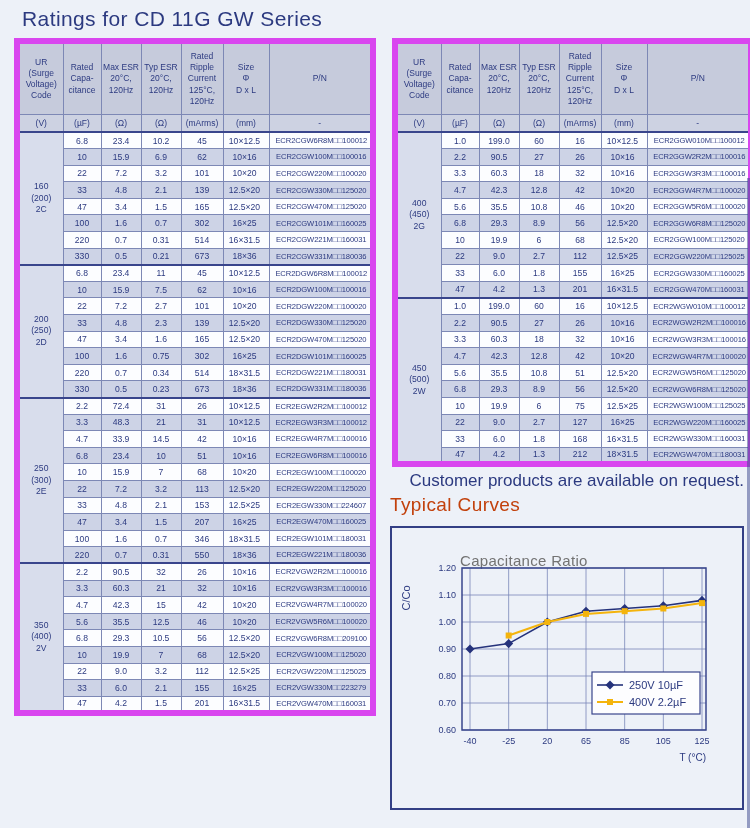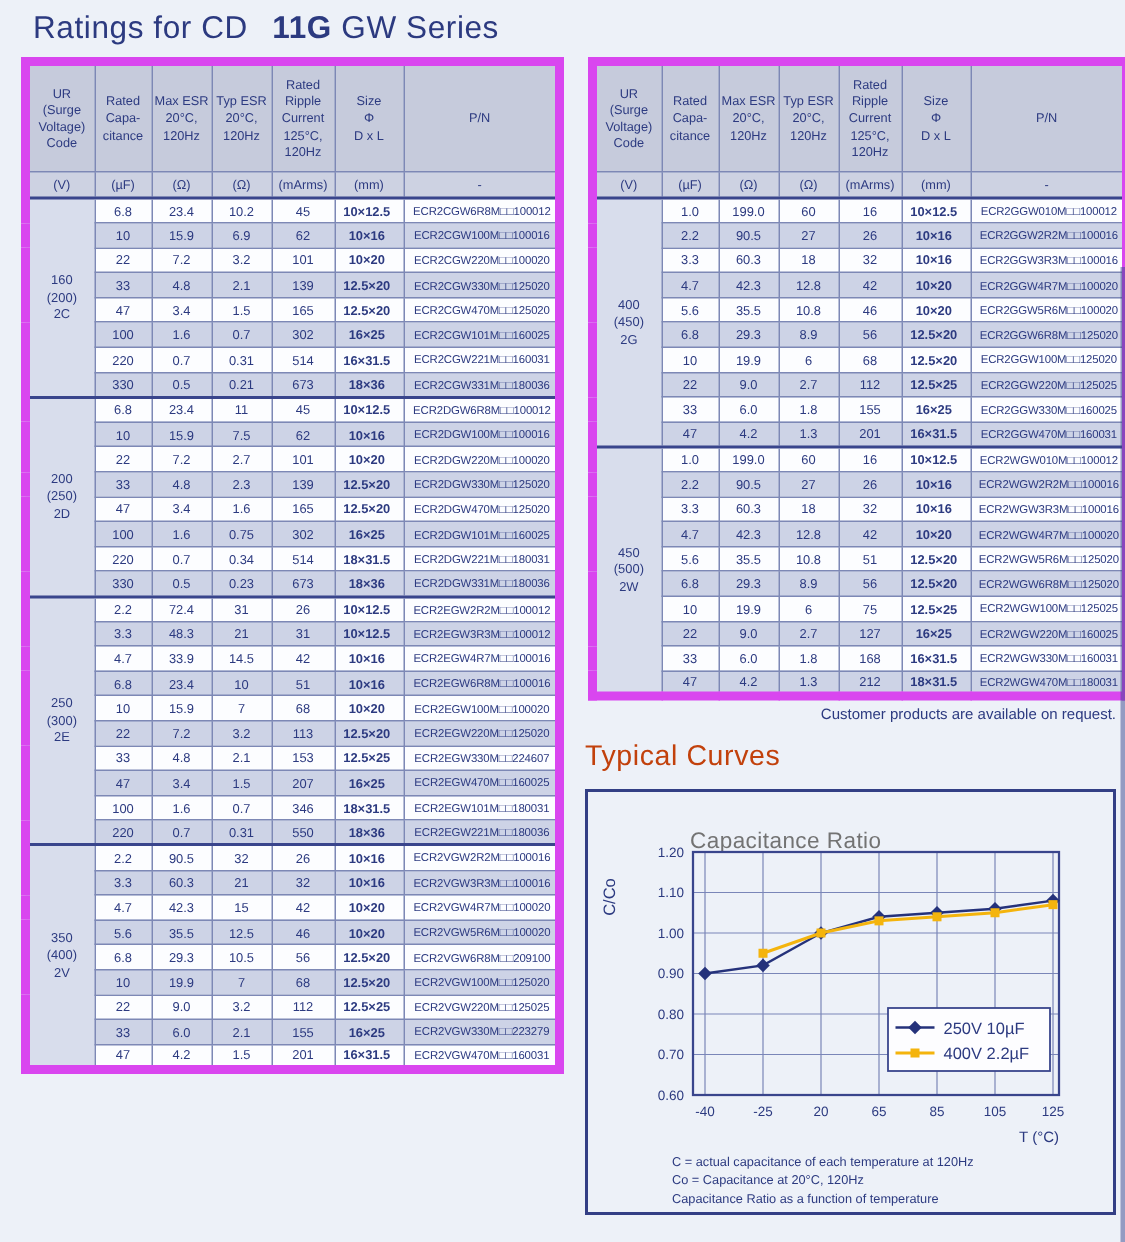--- a/index.html
+++ b/index.html
@@ -5,44 +5,44 @@
   html,body{margin:0;padding:0;}
   body{
     width:750px;height:828px;position:relative;overflow:hidden;
     background:#edf1f8;
     font-family:"Liberation Sans", sans-serif;
     color:#2c3a80;
   }
   .page-title{
     position:absolute;left:22px;top:7px;font-size:21px;color:#2c3a80;letter-spacing:.4px;
   }
-  .page-title .b{font-weight:bold;margin-left:10px;}
+  .page-title .b{font-weight:normal;}
 
   .tablewrap{position:absolute;top:38px;}
   #left-table-wrap{left:14px;width:358px;}
   #right-table-wrap{left:392px;width:356px;}
 
   table.ratings{border-collapse:collapse;table-layout:fixed;width:100%;
     border:6px solid #d946ef;background:transparent;}
   table.ratings th, table.ratings td{border:1px solid #7d88b5;padding:0;}
   table.ratings th{
     background:#c6cbdc;font-weight:normal;font-size:8.5px;line-height:1.3;
     height:70px;text-align:center;vertical-align:middle;color:#2c3a80;
   }
   tr.units td{background:#cdd2e2;font-size:8.5px;text-align:center;height:16px;color:#2c3a80;}
   tr.datarow{height:16.6px;}
   tr.datarow td{font-size:8.6px;text-align:center;background:#fcfdff;color:#2c3a80;}
   tr.datarow.alt td{background:#cdd3e6;}
   td.vcode{background:#d8ddec !important;font-size:8.6px;line-height:1.35;text-align:center;}
-  td.size{text-align:center;padding-right:3px !important;font-weight:bold;}
+  td.size{text-align:center;padding-right:3px !important;}
   td.pn{text-align:left;padding-left:3px !important;font-size:7.6px !important;
     white-space:nowrap;overflow:hidden;letter-spacing:-.1px;}
   tr.gstart td{border-top:2px solid #39458c;}
 
-  .note{position:absolute;top:471px;left:392px;width:352px;text-align:right;font-size:10px;color:#2c3a80;}
+  .note{position:absolute;top:471px;left:392px;width:352px;text-align:right;font-size:17px;color:#2c3a80;}
   .curves-heading{position:absolute;left:390px;top:494px;font-size:19px;color:#c2410c;letter-spacing:.4px;}
 
   .curves-box{
     position:absolute;left:390px;top:526px;width:350px;height:280px;
     border:2px solid #333f85;
   }
   .chart-title{position:absolute;left:68px;top:24px;font-size:15px;color:#737373;letter-spacing:.3px;}
   .chart-svg{position:absolute;left:2px;top:26px;}
   .grid{stroke:#7a86b8;stroke-width:.8;}
   .plotborder{stroke:#39458c;stroke-width:1.5;}
@@ -631,20 +631,15 @@
         <text class="xlabel" x="312" y="207" text-anchor="end">T (°C)</text>
         <text class="ylabel" x="16" y="44" text-anchor="middle" transform="rotate(-90 16 44)">C/Co</text>
         <rect x="198" y="118" width="108" height="42" fill="#fdfdff" stroke="#39458c" stroke-width="1.2"></rect>
         <line x1="203" y1="131" x2="229" y2="131" stroke="#25327b" stroke-width="1.6"></line>
         <rect x="-3.2" y="-3.2" width="6.4" height="6.4" fill="#25327b" transform="translate(216,131) rotate(45)"></rect>
         <text class="legendtext" x="235" y="135">250V 10µF</text>
         <line x1="203" y1="148" x2="229" y2="148" stroke="#f4b40d" stroke-width="2"></line>
         <rect x="213" y="145" width="6" height="6" fill="#f4b40d"></rect>
         <text class="legendtext" x="235" y="152">400V 2.2µF</text>
       </svg></div>
-  <div class="footnotes">
-    <div>C = actual capacitance of each temperature at 120Hz</div>
-    <div>Co = Capacitance at 20°C, 120Hz</div>
-    <div>Capacitance Ratio as a function of temperature</div>
-  </div>
 </div>
 
 <div class="scan-edge"></div>
 
 </body></html>

